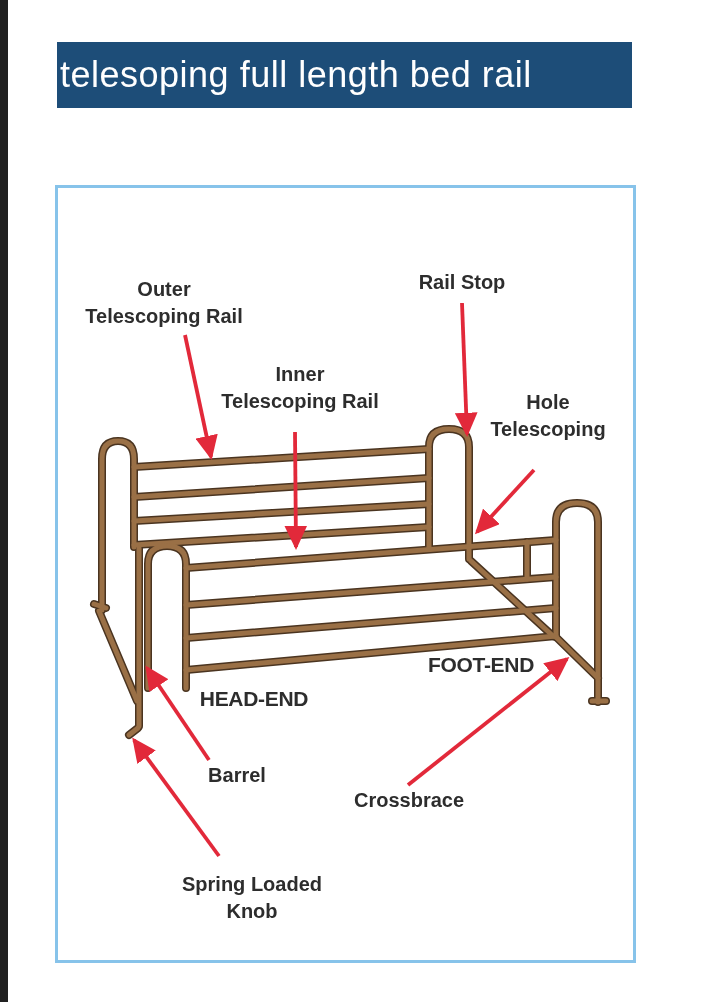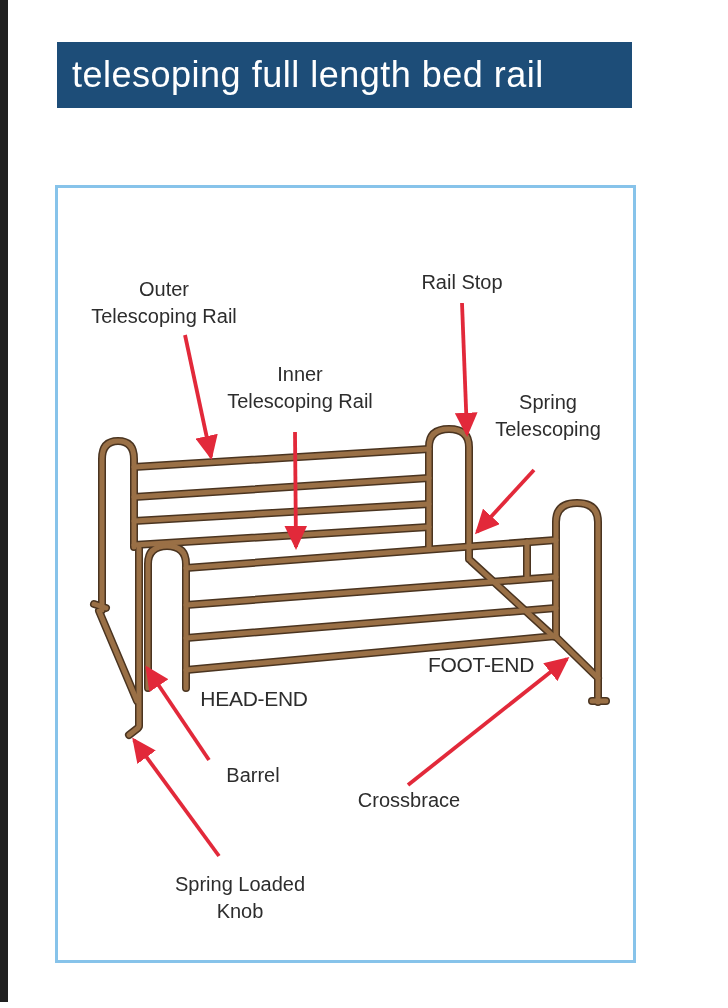--- a/index.html
+++ b/index.html
@@ -8,31 +8,31 @@
     font-family:"Liberation Sans",sans-serif;
   }
   .edge-strip{
     position:absolute;left:0;top:0;width:8px;height:1002px;background:#212121;
   }
   .banner{
     position:absolute;left:57px;top:42px;width:575px;height:66px;background:#1d4d78;
     display:flex;align-items:center;
   }
   .banner-title{
-    color:#ffffff;font-size:36px;font-weight:400;letter-spacing:0.5px;padding-left:15px;
+    color:#ffffff;font-size:36px;font-weight:400;letter-spacing:0.5px;padding-left:3px;
     white-space:nowrap;
   }
   .figure-box{
     position:absolute;left:55px;top:185px;width:575px;height:772px;background:#ffffff;
     border:3px solid #87c3ea;
   }
   .fig-svg{position:absolute;left:0;top:0;width:728px;height:1008px;}
   .lbl{
     position:absolute;transform:translateX(-50%);text-align:center;white-space:nowrap;
-    color:#2d2d2d;font-weight:400;font-size:20px;line-height:27px;
+    color:#2d2d2d;font-weight:700;font-size:20px;line-height:27px;
   }
   .lbl.big{font-size:21px;letter-spacing:-0.3px;}
 </style>
 </head>
 <body>
 
 <div class="edge-strip"></div>
 
 <div class="banner">
   <div class="banner-title">telesoping full length bed rail</div>
@@ -99,36 +99,36 @@
 <div class="lbl" style="left:462px;top:269px;">
   <div>Rail Stop</div>
 </div>
 
 <div class="lbl" style="left:300px;top:361px;">
   <div>Inner</div>
   <div>Telescoping Rail</div>
 </div>
 
 <div class="lbl" style="left:548px;top:389px;">
-  <div>Spring</div>
+  <div>Hole</div>
   <div>Telescoping</div>
 </div>
 
 <div class="lbl big" style="left:254px;top:685px;">
   <div>HEAD-END</div>
 </div>
 
 <div class="lbl big" style="left:481px;top:651px;">
   <div>FOOT-END</div>
 </div>
 
-<div class="lbl" style="left:253px;top:762px;">
+<div class="lbl" style="left:237px;top:762px;">
   <div>Barrel</div>
 </div>
 
 <div class="lbl" style="left:409px;top:787px;">
   <div>Crossbrace</div>
 </div>
 
-<div class="lbl" style="left:240px;top:871px;">
+<div class="lbl" style="left:252px;top:871px;">
   <div>Spring Loaded</div>
   <div>Knob</div>
 </div>
 
 </body></html>

